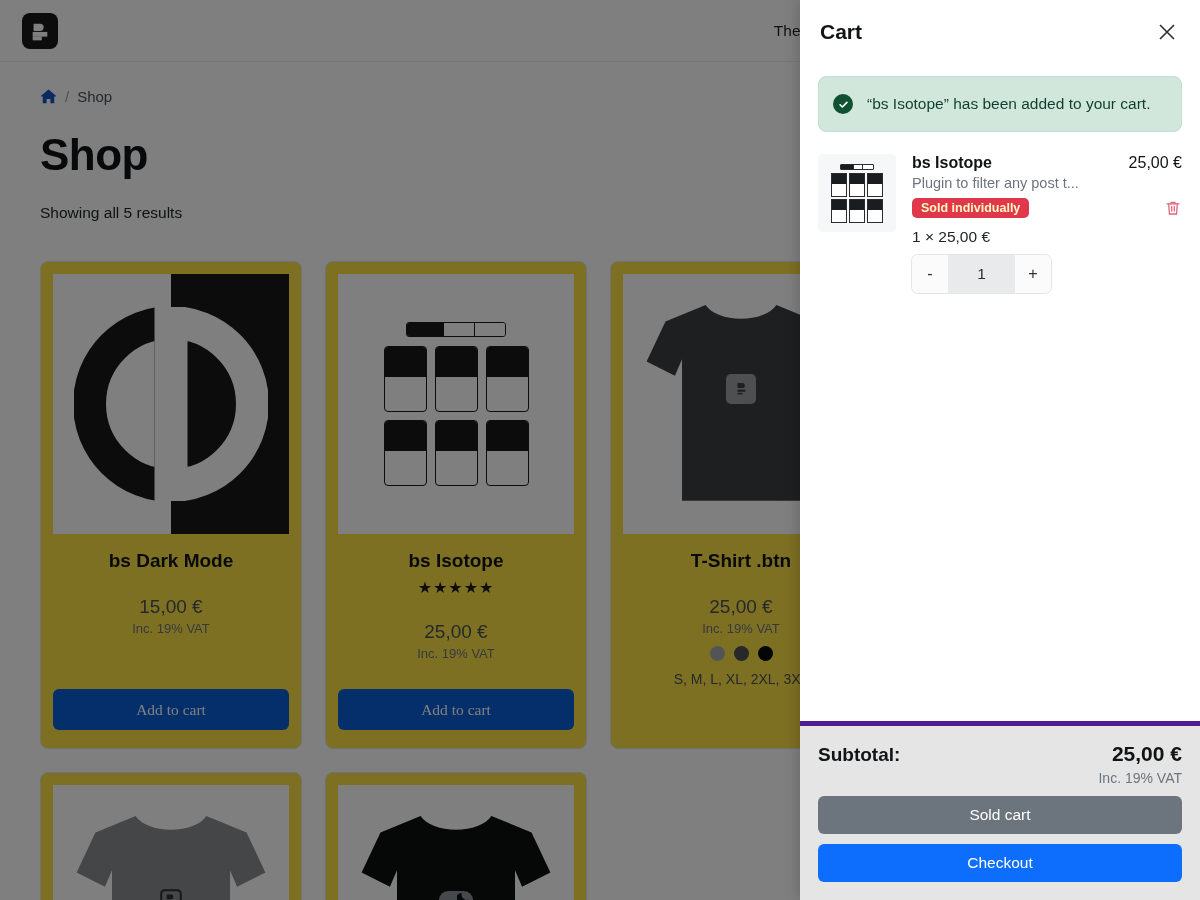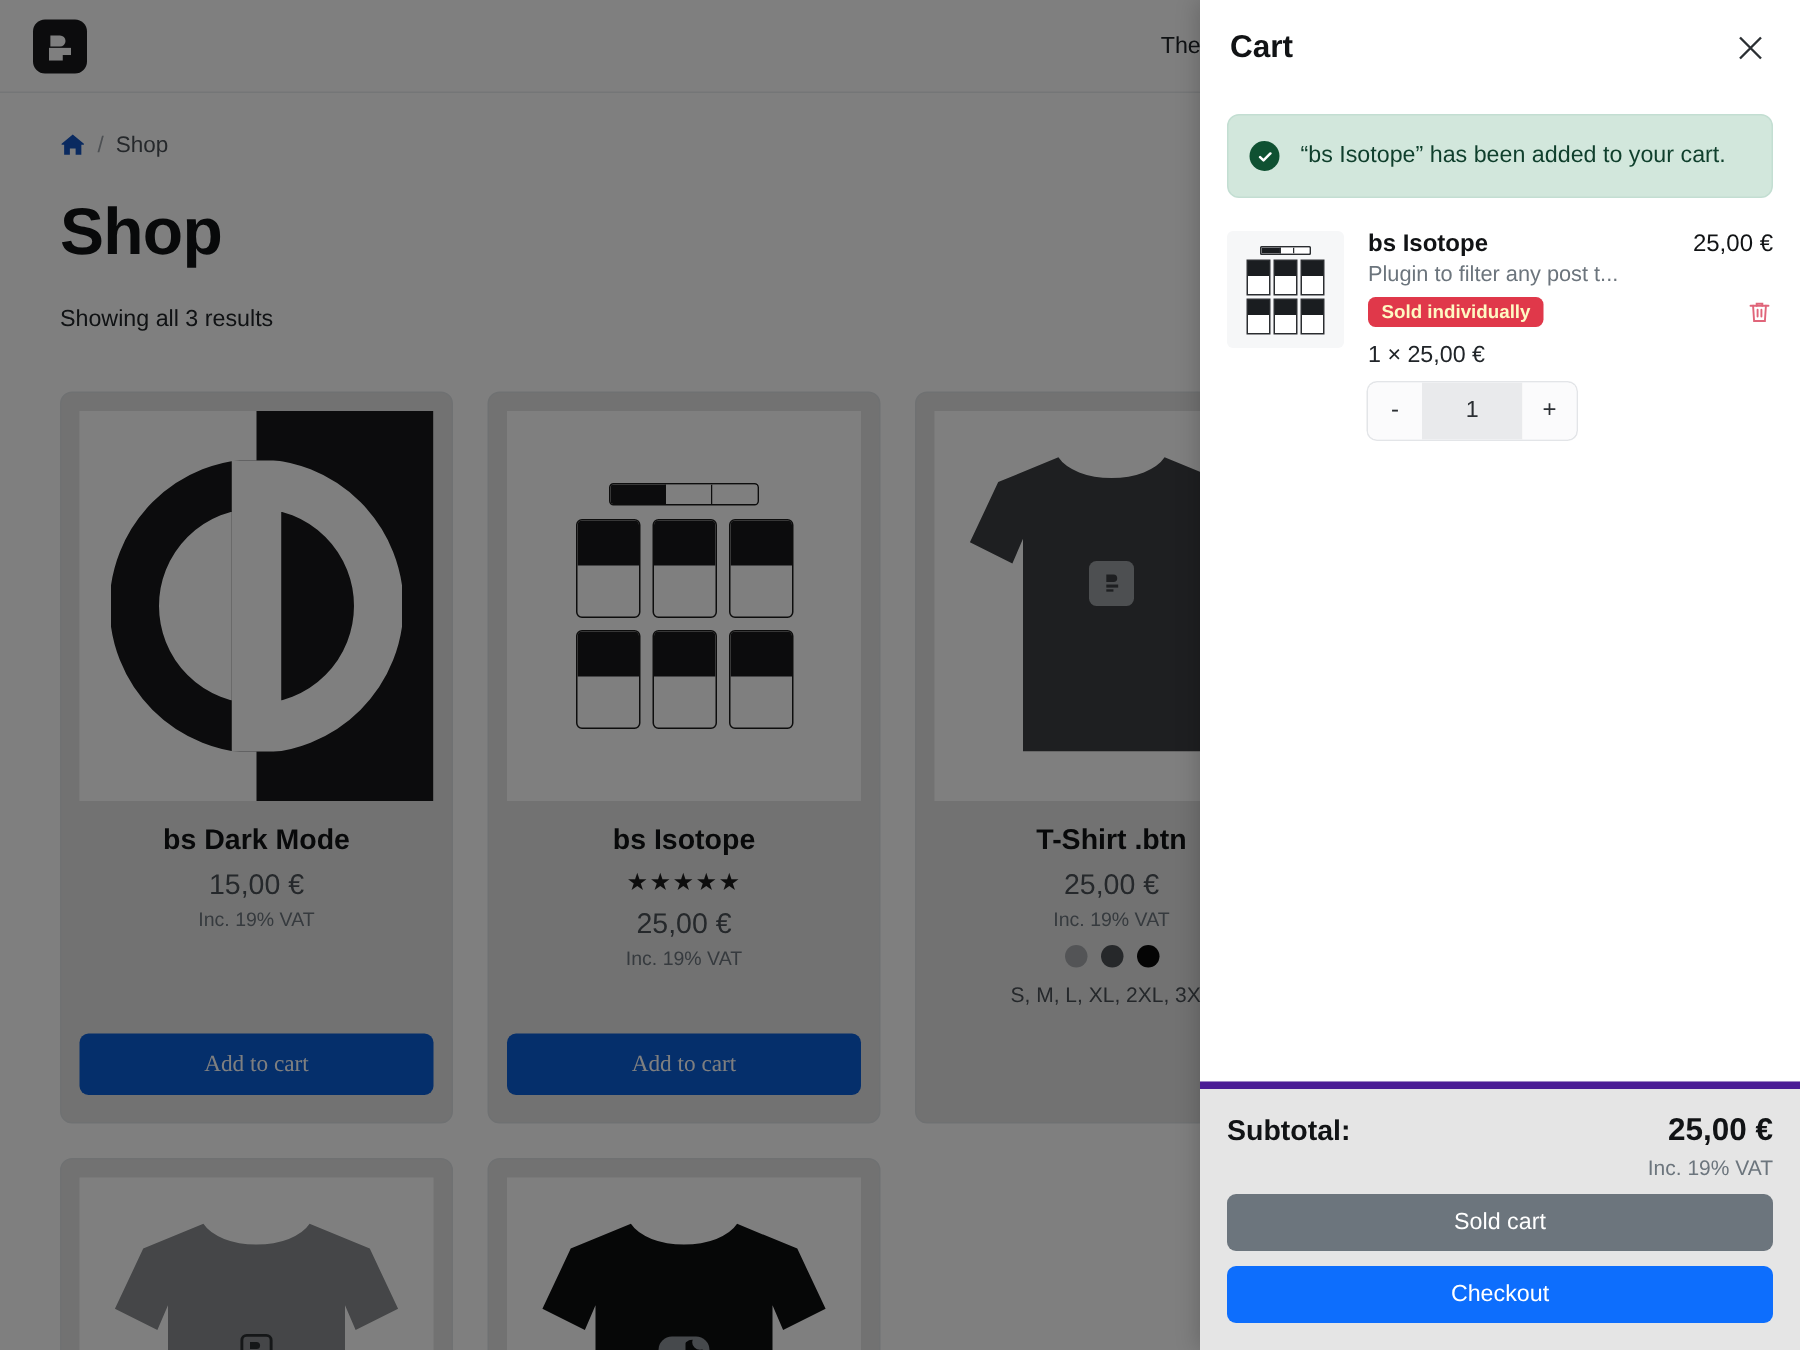--- a/index.html
+++ b/index.html
@@ -91,38 +91,38 @@
   
   .grid {
     display: grid;
     grid-template-columns: repeat(4, 262px);
     gap: 23px;
     padding: 26px 40px 0 40px;
   }
   .card {
     border: 1px solid #dfe2e5;
     border-radius: 8px;
-    background: #e5e5e5;
+    background: #fde047;
     padding: 12px 12px 18px 12px;
     display: flex; flex-direction: column;
     height: 488px;
   }
   .card-img {
     height: 260px;
     display: flex; align-items: center; justify-content: center;
     overflow: hidden;
     position: relative;
     background: #ffffff;
   }
   .card-title {
     text-align: center; font-size: 19px; font-weight: 700;
     color: #111315; margin-top: 16px;
   }
   .stars { text-align: center; font-size: 16px; color: #1a1a1a; letter-spacing: 1px; margin-top: 6px; }
-  .card-price { text-align: center; font-size: 19px; color: #4a5056; margin-top: 8px; }
+  .card-price { text-align: center; font-size: 19px; color: #4a5056; margin-top: 24px; }
   .card-vat { text-align: center; font-size: 13px; color: #6c757d; margin-top: 3px; }
   .swatches { display: flex; justify-content: center; gap: 9px; margin-top: 10px; }
   .swatch { width: 15px; height: 15px; border-radius: 50%; }
   .sizes { text-align: center; font-size: 14px; color: #4a5056; margin-top: 10px; white-space: nowrap; }
   .card-btn {
     margin-top: auto;
     height: 41px; border-radius: 6px;
     background: #0b5ed7; color: #ffffff;
     border: none;
     font-size: 15.5px;
@@ -336,21 +336,21 @@
         <path d="M8 1.5 1 7.3V8h1.6v6.3h3.6v-3.9h3.6v3.9h3.6V8H15v-.7L8 1.5z"></path>
       </svg>
     </a>
     <span class="crumb-sep">/</span>
     <span>Shop</span>
   </div>
 
   <div class="shop-head">
     <div class="shop-title">Shop</div>
     <div class="results-row">
-      <div class="results-count">Showing all 3 results</div>
+      <div class="results-count">Showing all 5 results</div>
       <div class="sorting-select">
         <span>Default sorting</span>
       </div>
     </div>
   </div>
 
   <div class="grid">
 
     <div class="card">
       <div class="card-img">

